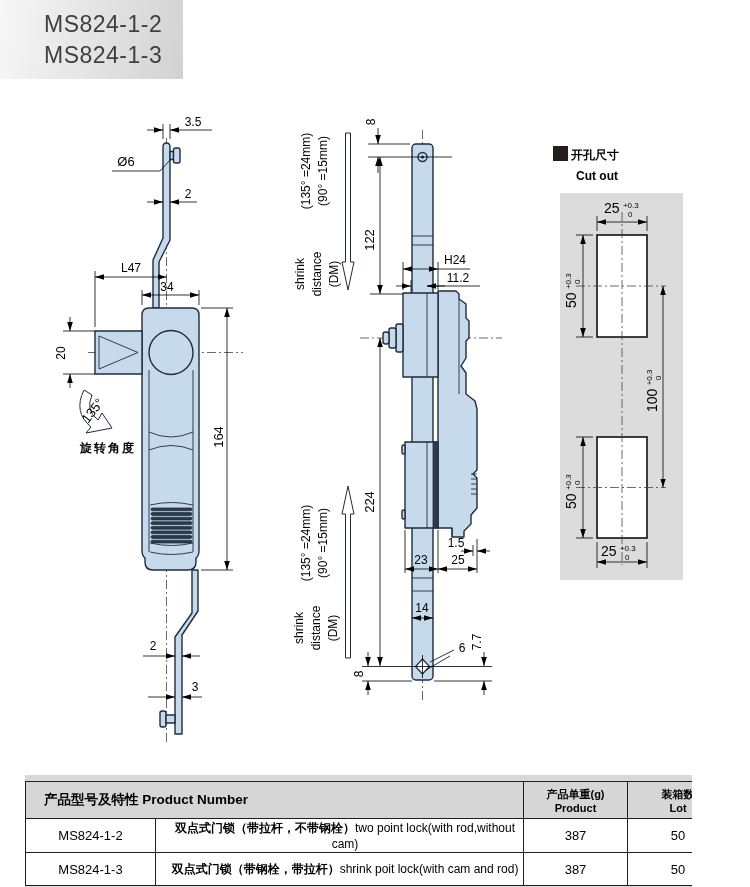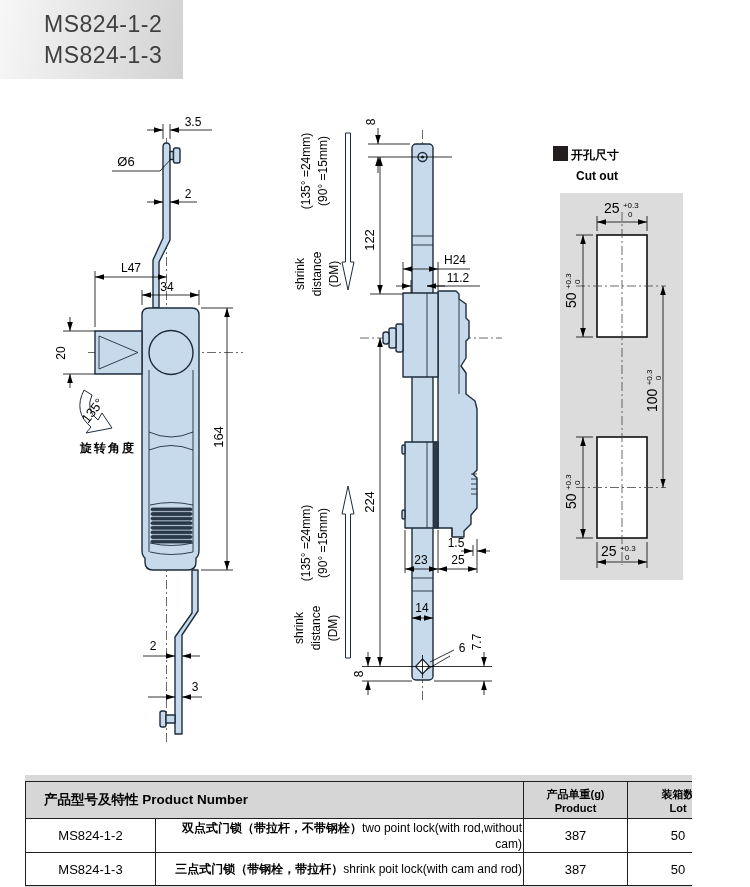--- a/index.html
+++ b/index.html
@@ -22,21 +22,21 @@
   .cn{font-weight:bold;}
   .arrowoutline{fill:#fff;stroke:#1e2d3d;stroke-width:1;}
   
   #spec-table-wrap{position:absolute;left:25px;top:775px;width:704px;
      border-top:6px solid #d8d8d8;border-bottom:10px solid #d8d8d8;}
   table{border-collapse:collapse;width:100%;table-layout:fixed;}
   th,td{border:1.6px solid #1f1f1f;font-family:"Liberation Sans",sans-serif;}
   thead th{background:#d6d6d6;font-size:13.5px;height:34px;}
   th.phead{text-align:left;padding-left:18px;}
   td{background:#fff;text-align:center;font-size:13px;height:30px;}
-  td.desc{text-align:right;padding-left:12px;font-size:12px;}
+  td.desc{text-align:center;padding-left:12px;font-size:12px;}
   .hsub{font-weight:bold;font-size:11px;}
 </style>
 </head>
 <body>
 
 <div id="page">
 
   <div id="model-box">
     <div class="mline">MS824-1-2</div>
     <div class="mline">MS824-1-3</div>
@@ -342,21 +342,21 @@
       </thead>
       <tbody>
         <tr>
           <td>MS824-1-2</td>
           <td class="desc"><span class="cn">双点式门锁（带拉杆，不带钢栓）</span><span>two point lock(with rod,without cam)</span></td>
           <td>387</td>
           <td>50</td>
         </tr>
         <tr>
           <td>MS824-1-3</td>
-          <td class="desc"><span class="cn">三点式门锁（带钢栓，带拉杆）</span><span>shrink poit lock(with cam and rod)</span></td>
+          <td class="desc"><span class="cn">双点式门锁（带钢栓，带拉杆）</span><span>shrink poit lock(with cam and rod)</span></td>
           <td>387</td>
           <td>50</td>
         </tr>
       </tbody>
     </table>
   </div>
 
 </div>
 
 </body></html>

